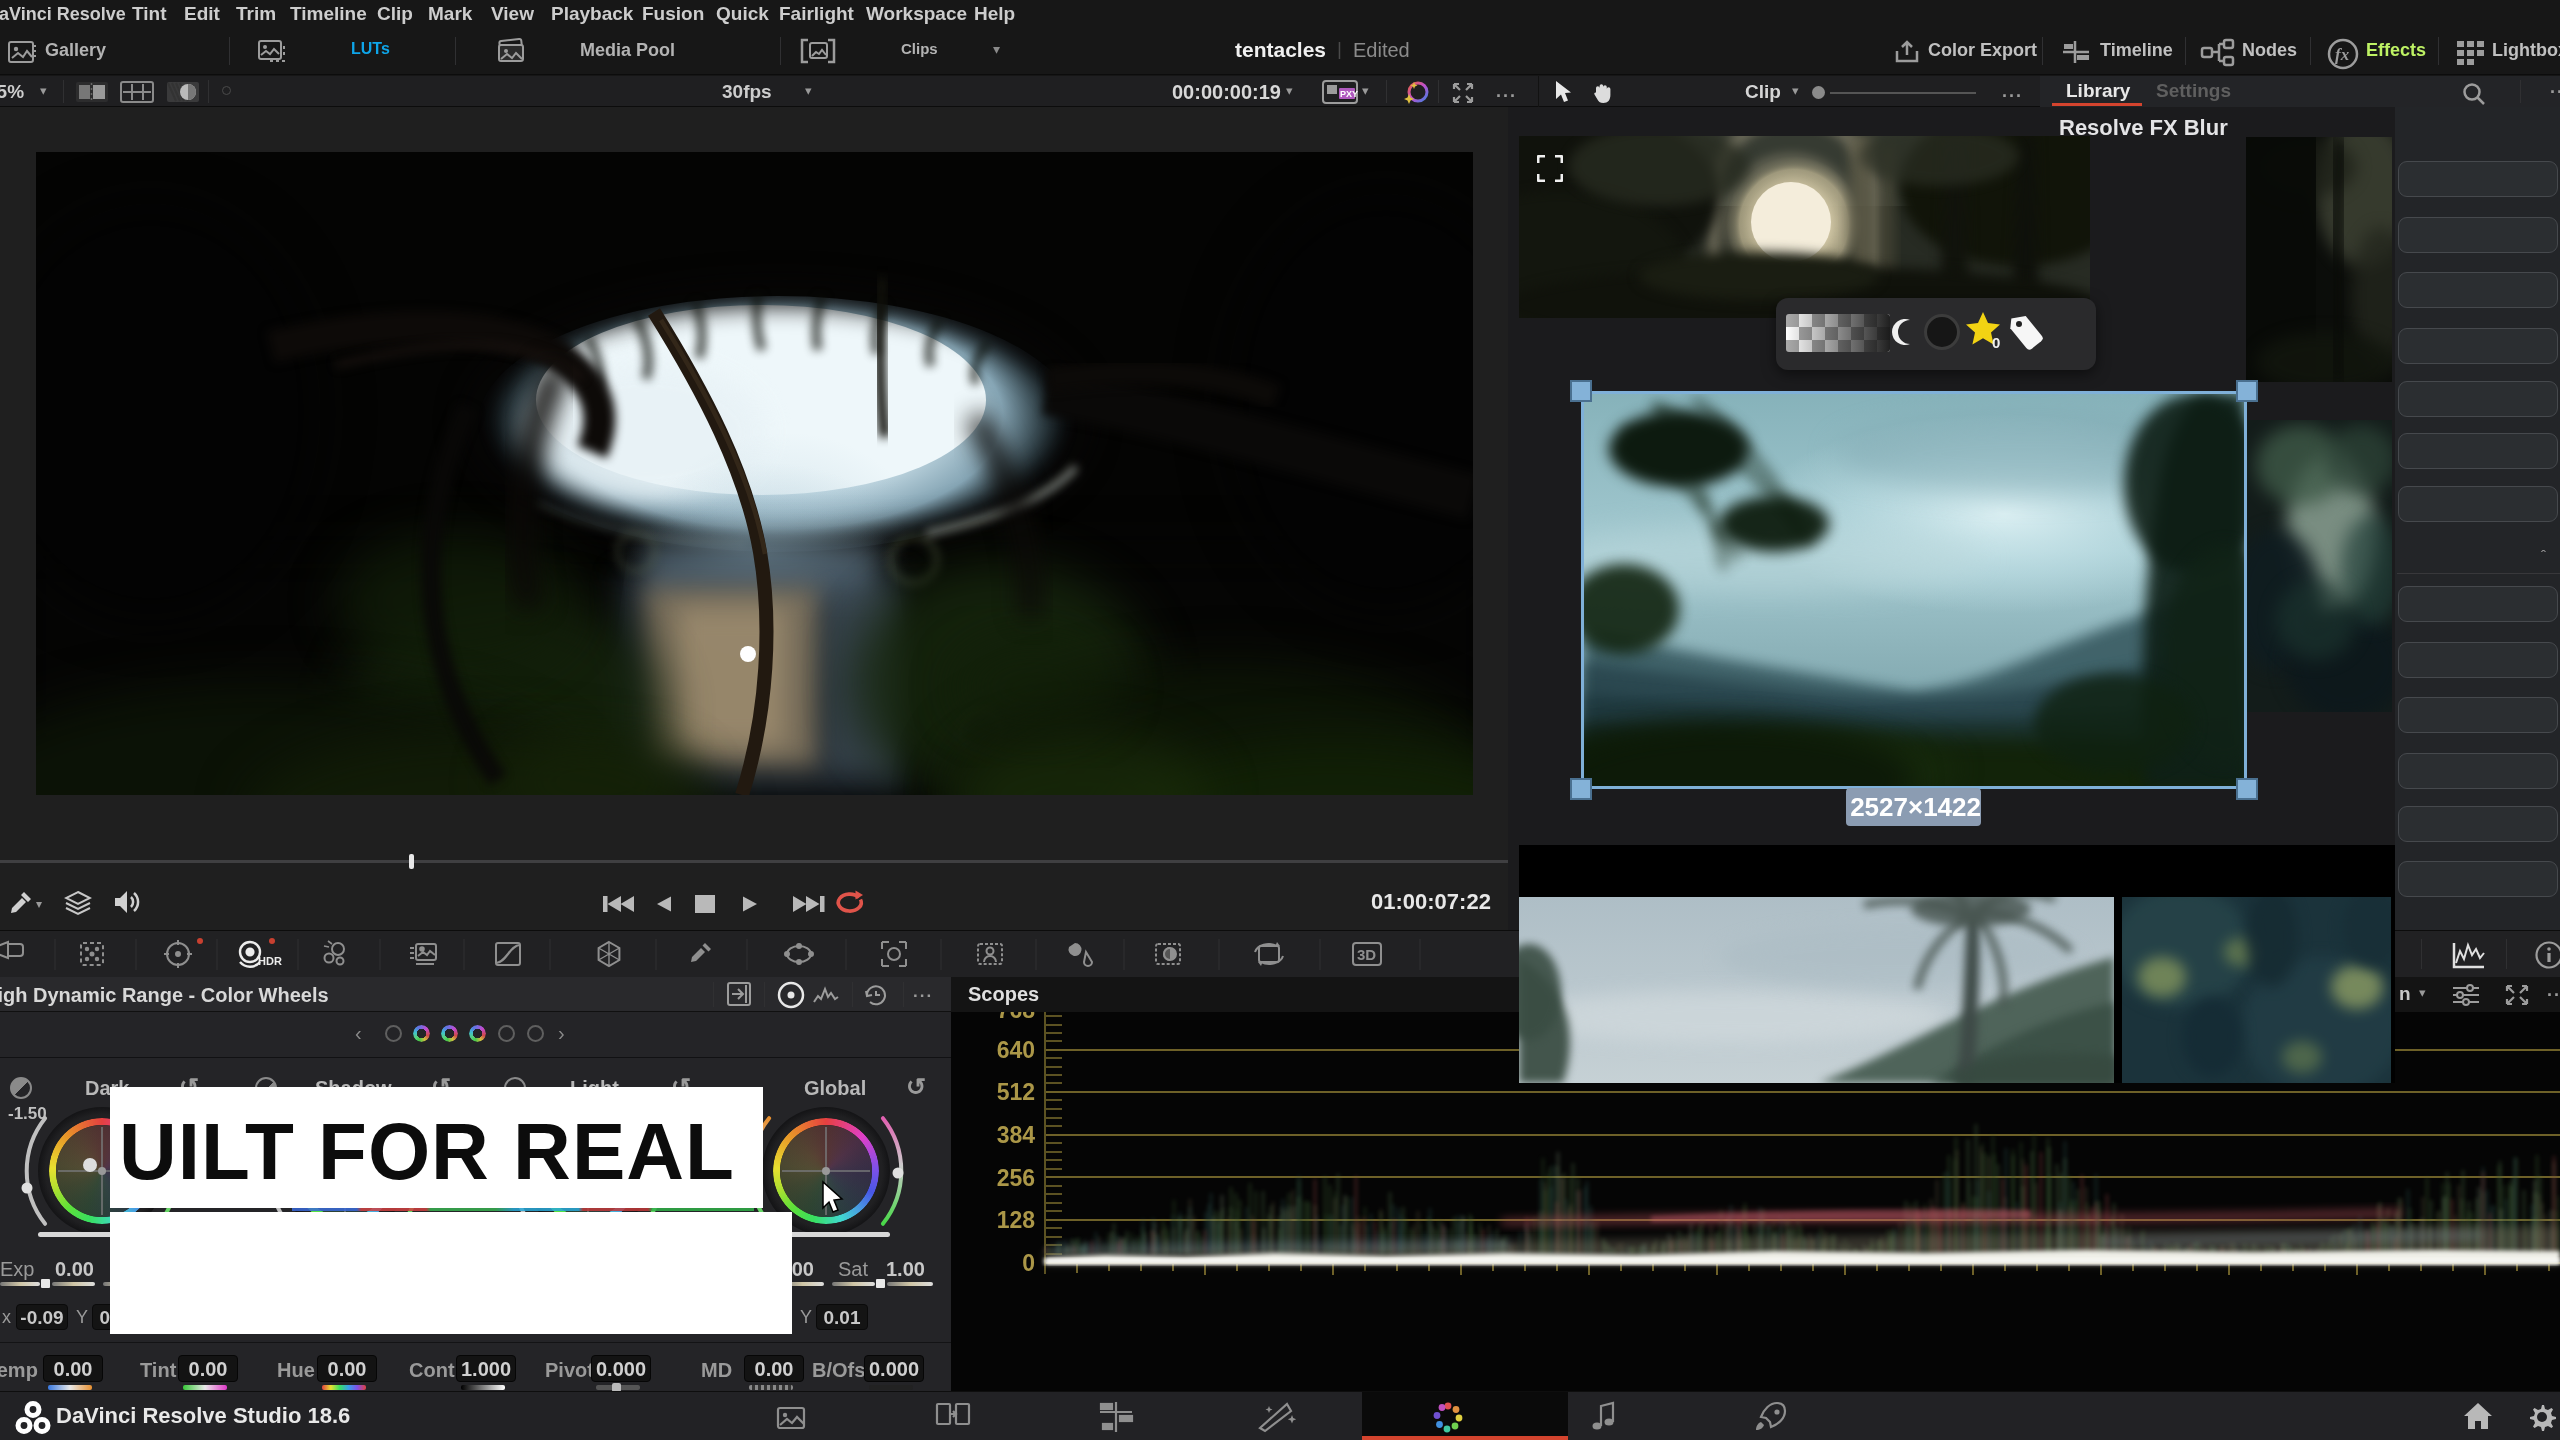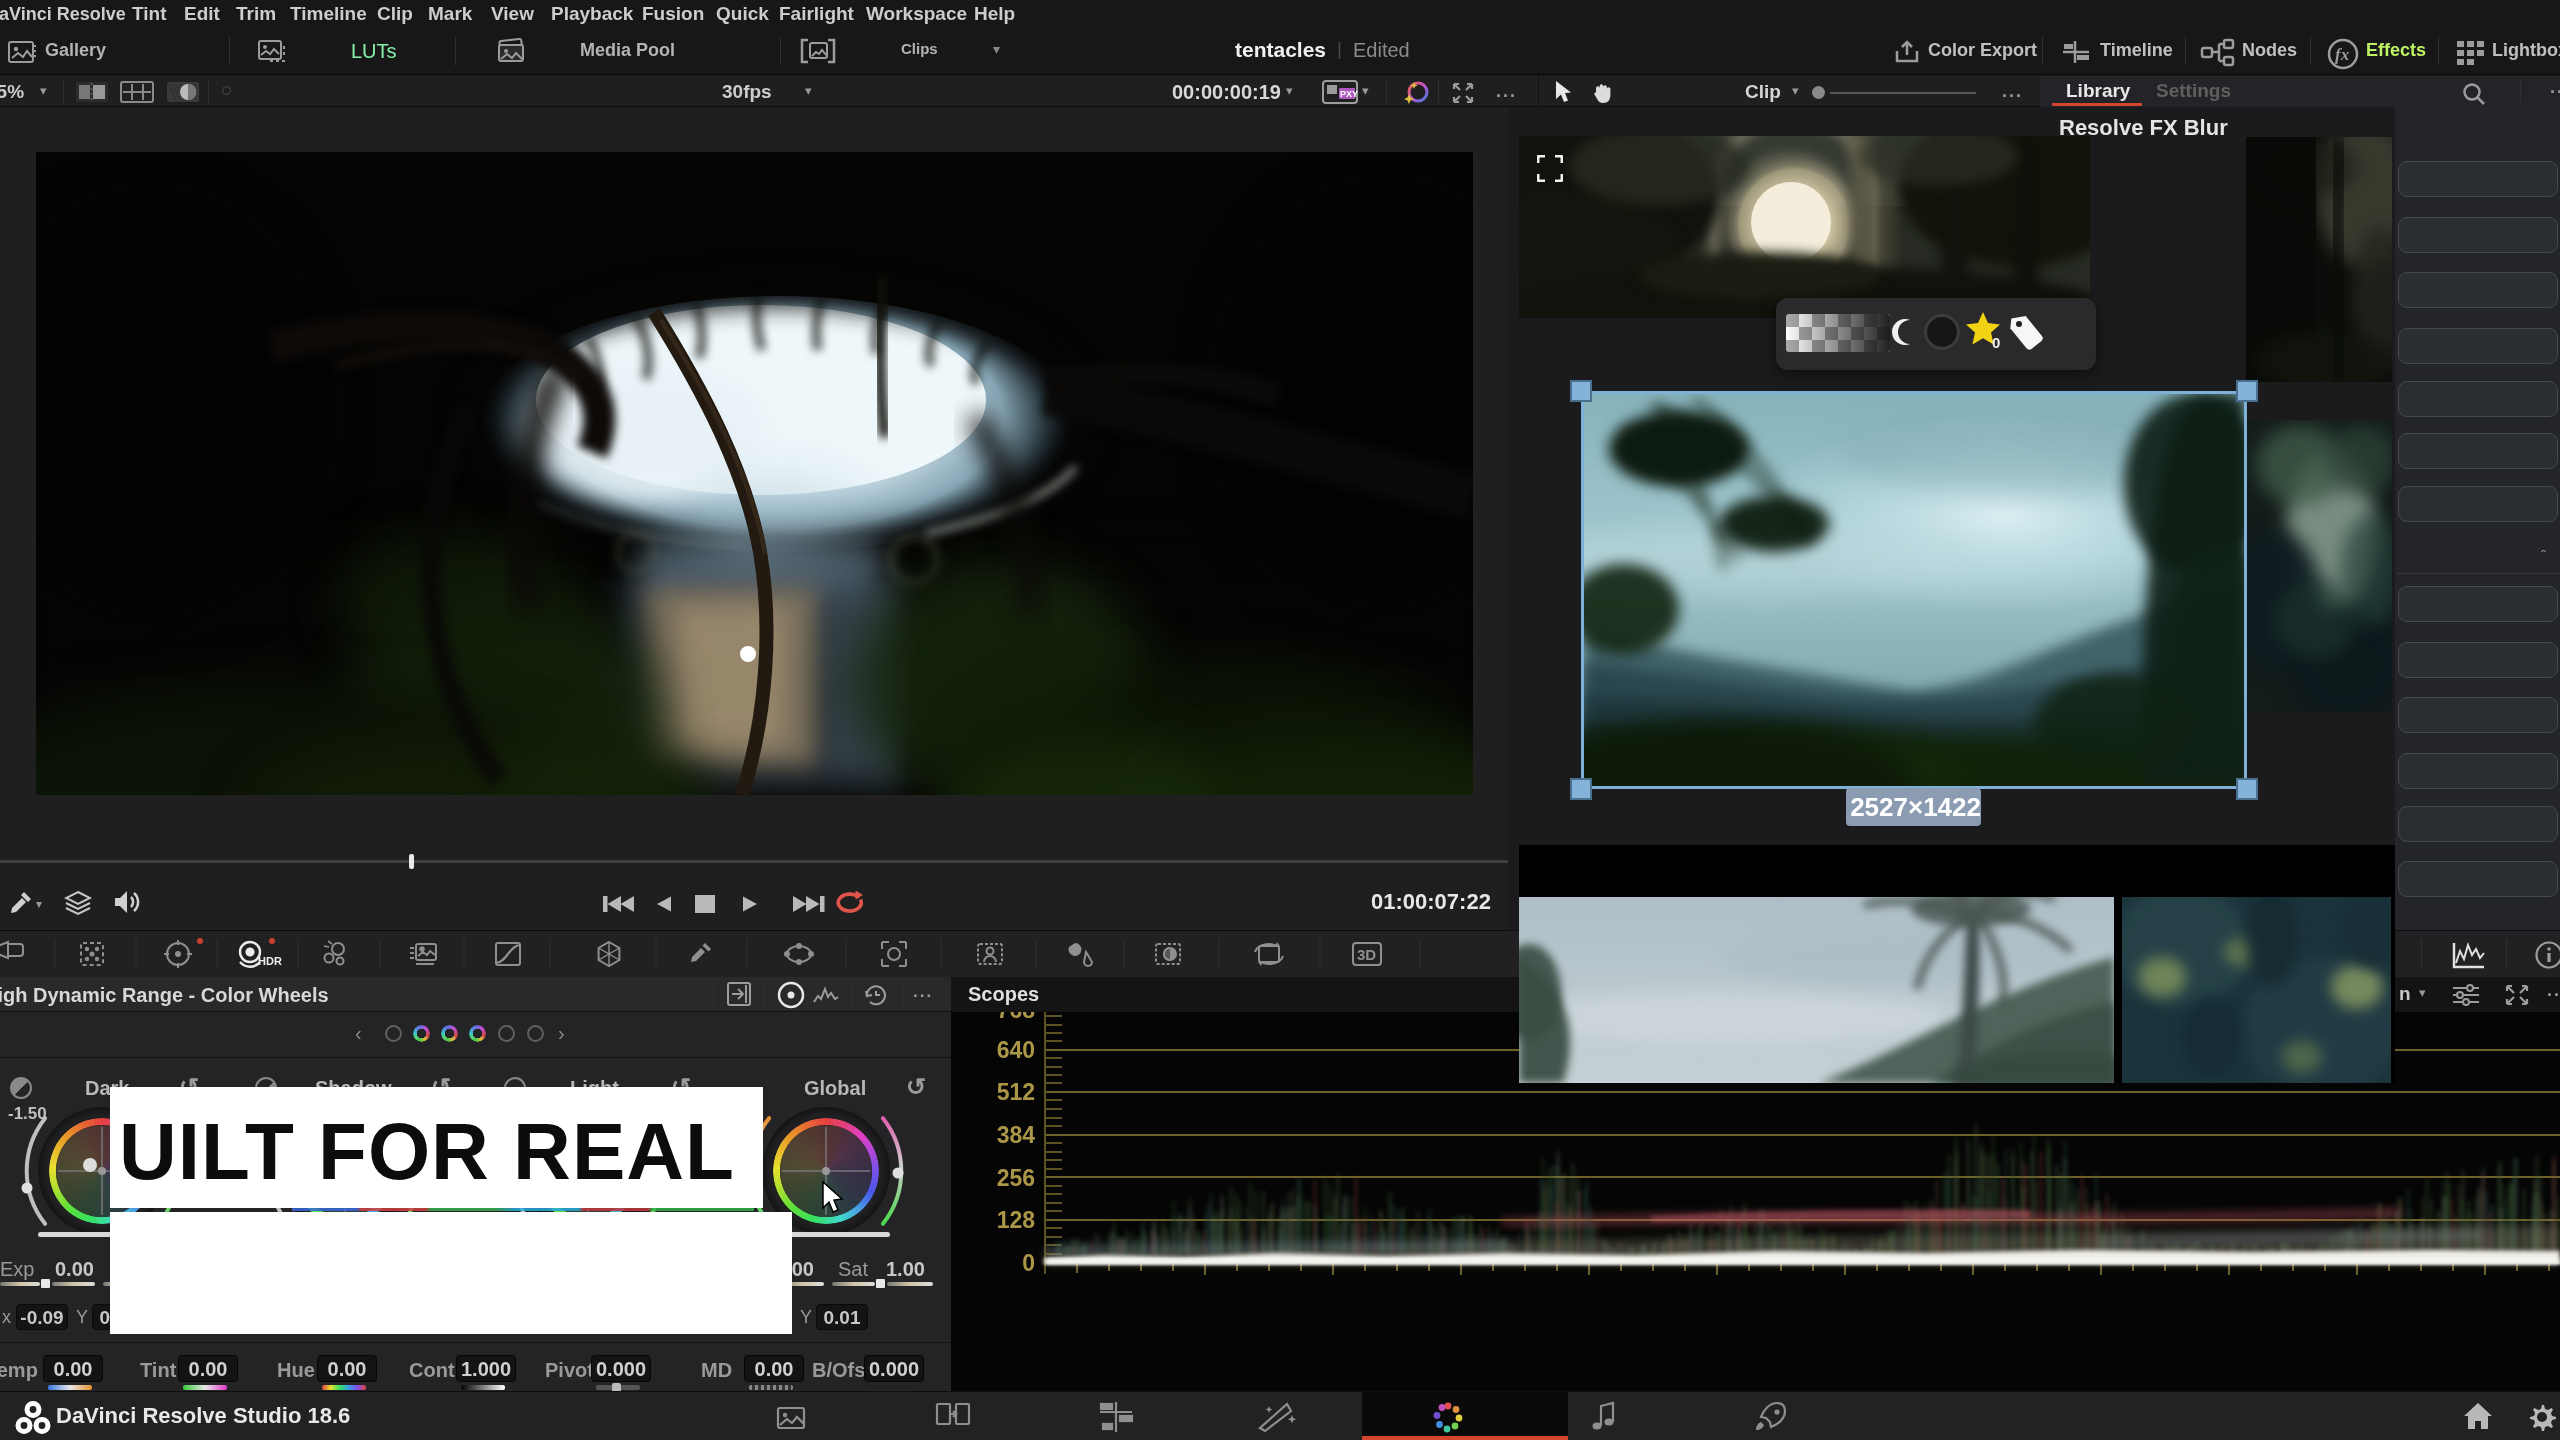--- a/index.html
+++ b/index.html
@@ -67,21 +67,21 @@
       </div>
 <span class="abs" style="left:45px;top:13px;color:#b3b3b3;font-size:18px;font-weight:700">Gallery</span>
 <div class="abs" style="left:258px;top:11px" id="icLuts">
         <svg width="32" height="26" viewBox="0 0 32 26">
           <rect x="1" y="3" width="22" height="18" rx="2" fill="none" stroke="#9c9c9c" stroke-width="2"></rect>
           <circle cx="7" cy="9" r="2" fill="#9c9c9c"></circle>
           <path d="M3,17 l5,-4 4,3 4,-5 5,5" stroke="#9c9c9c" stroke-width="2" fill="none"></path>
           <path d="M12,23 h3 m3,0 h3 m3,0 h3 M26,8 v3 m0,3 v3" stroke="#9c9c9c" stroke-width="2"></path>
         </svg>
       </div>
-<span class="abs" style="left:175px;top:13px;color:#86efac;font-size:20px;font-weight:400;left:351px">LUTs</span>
+<span class="abs" style="left:175px;top:13px;color:#0ea5e9;font-size:16px;font-weight:700;left:351px">LUTs</span>
 <div class="abs" style="left:496px;top:11px" id="icMedia">
         <svg width="32" height="26" viewBox="0 0 32 26">
           <rect x="4" y="2" width="22" height="16" rx="2" fill="none" stroke="#9c9c9c" stroke-width="2" transform="rotate(-6 15 10)"></rect>
           <rect x="3" y="7" width="24" height="16" rx="2" fill="#2a2a2a" stroke="#9c9c9c" stroke-width="2"></rect>
           <circle cx="10" cy="13" r="2" fill="#9c9c9c"></circle>
           <path d="M5,21 l6,-5 5,4 4,-5 6,6" stroke="#9c9c9c" stroke-width="2" fill="none"></path>
         </svg>
       </div>
 <span class="abs" style="left:580px;top:13px;color:#b3b3b3;font-size:18px;font-weight:700">Media Pool</span>
 <div class="abs" style="left:800px;top:11px" id="icClips">

